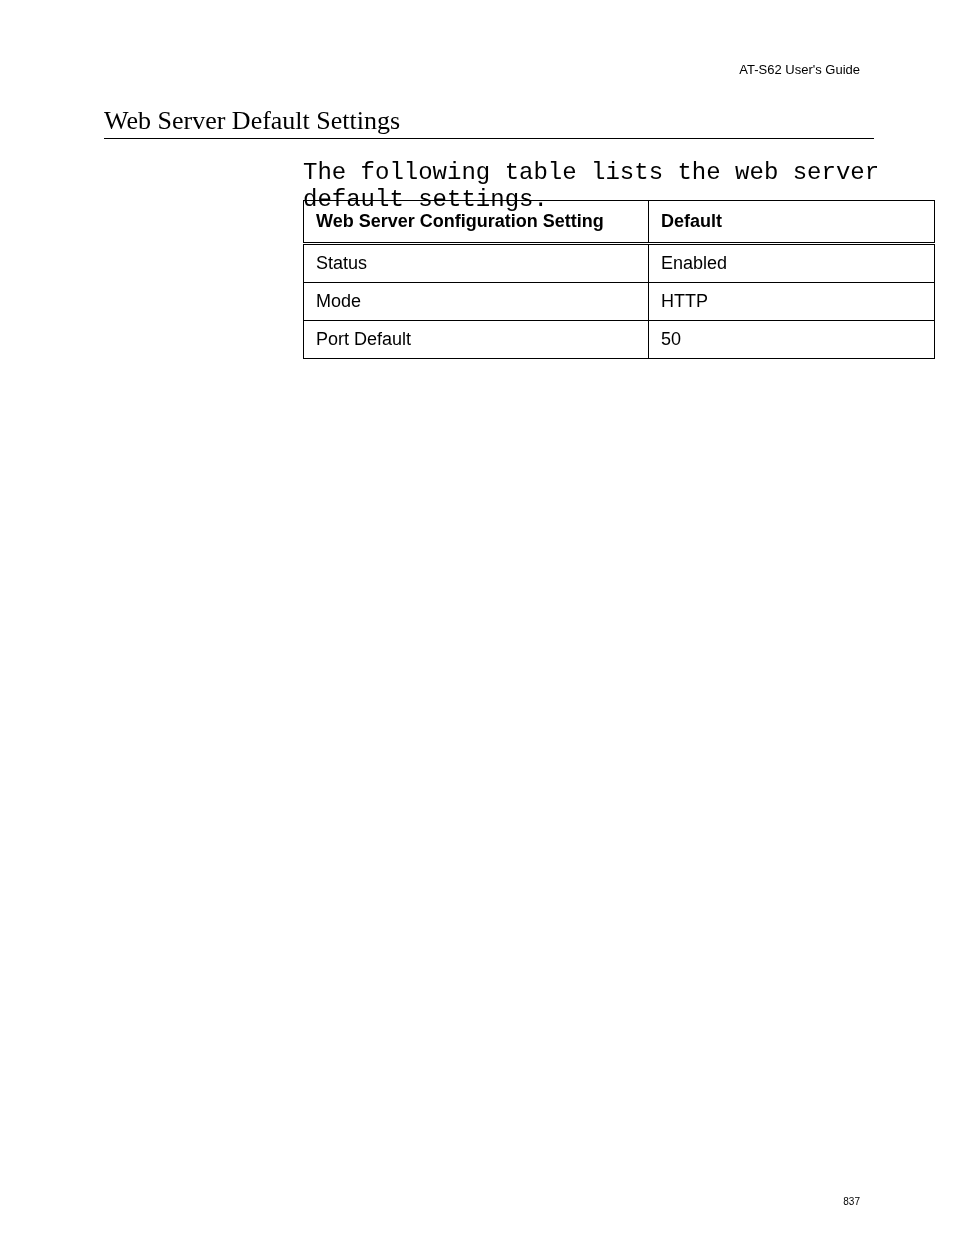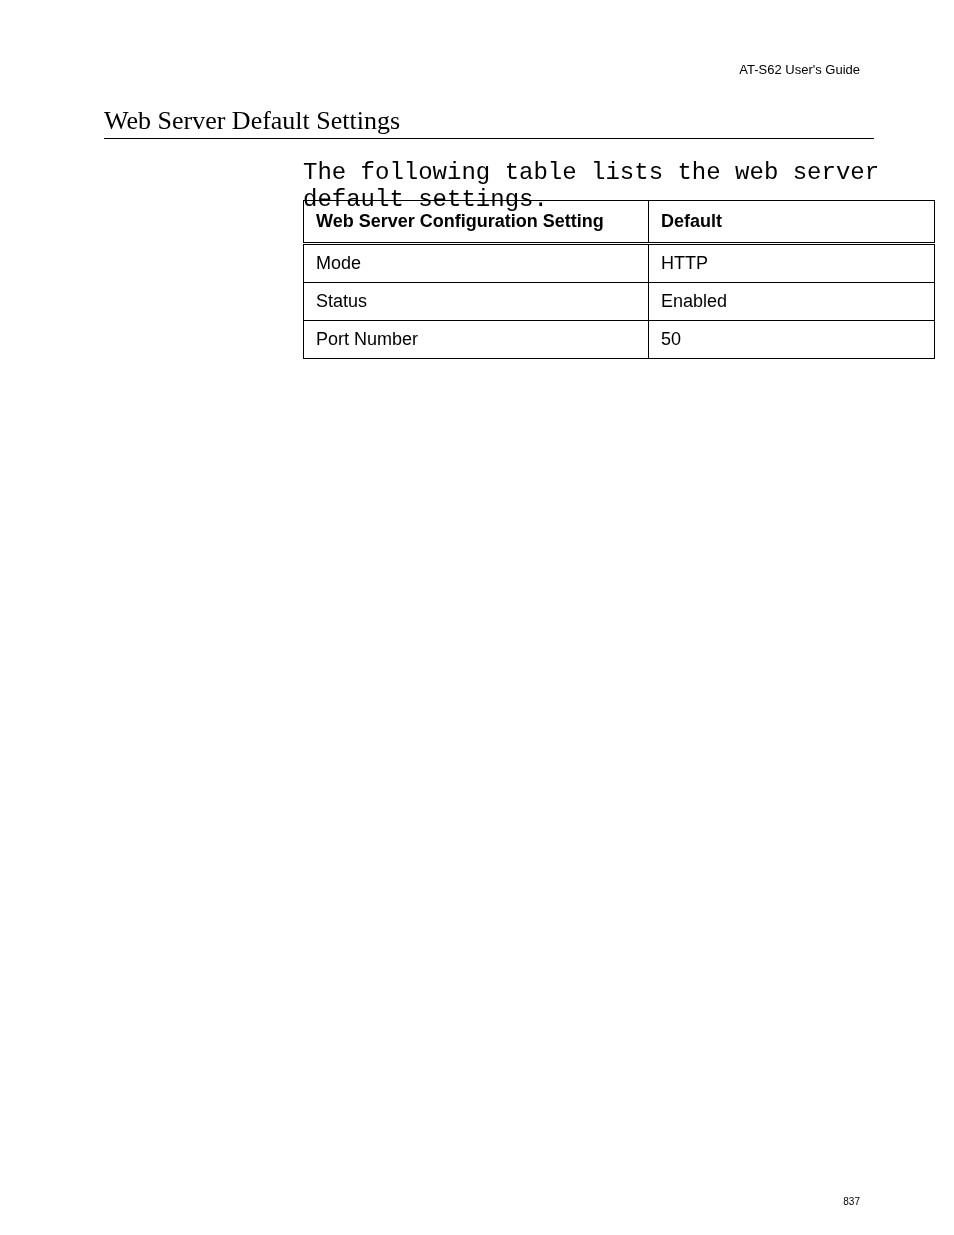--- a/index.html
+++ b/index.html
@@ -92,27 +92,27 @@
 
 <table class="settings-table">
   <thead>
     <tr>
       <th>Web Server Configuration Setting</th>
       <th>Default</th>
     </tr>
   </thead>
   <tbody>
     <tr>
+      <td>Status</td>
+      <td>Enabled</td>
+    </tr>
+    <tr>
       <td>Mode</td>
       <td>HTTP</td>
     </tr>
     <tr>
-      <td>Status</td>
-      <td>Enabled</td>
-    </tr>
-    <tr>
-      <td>Port Number</td>
+      <td>Port Default</td>
       <td>50</td>
     </tr>
   </tbody>
 </table>
 
 <div class="page-number">837</div>
 
 </body></html>

